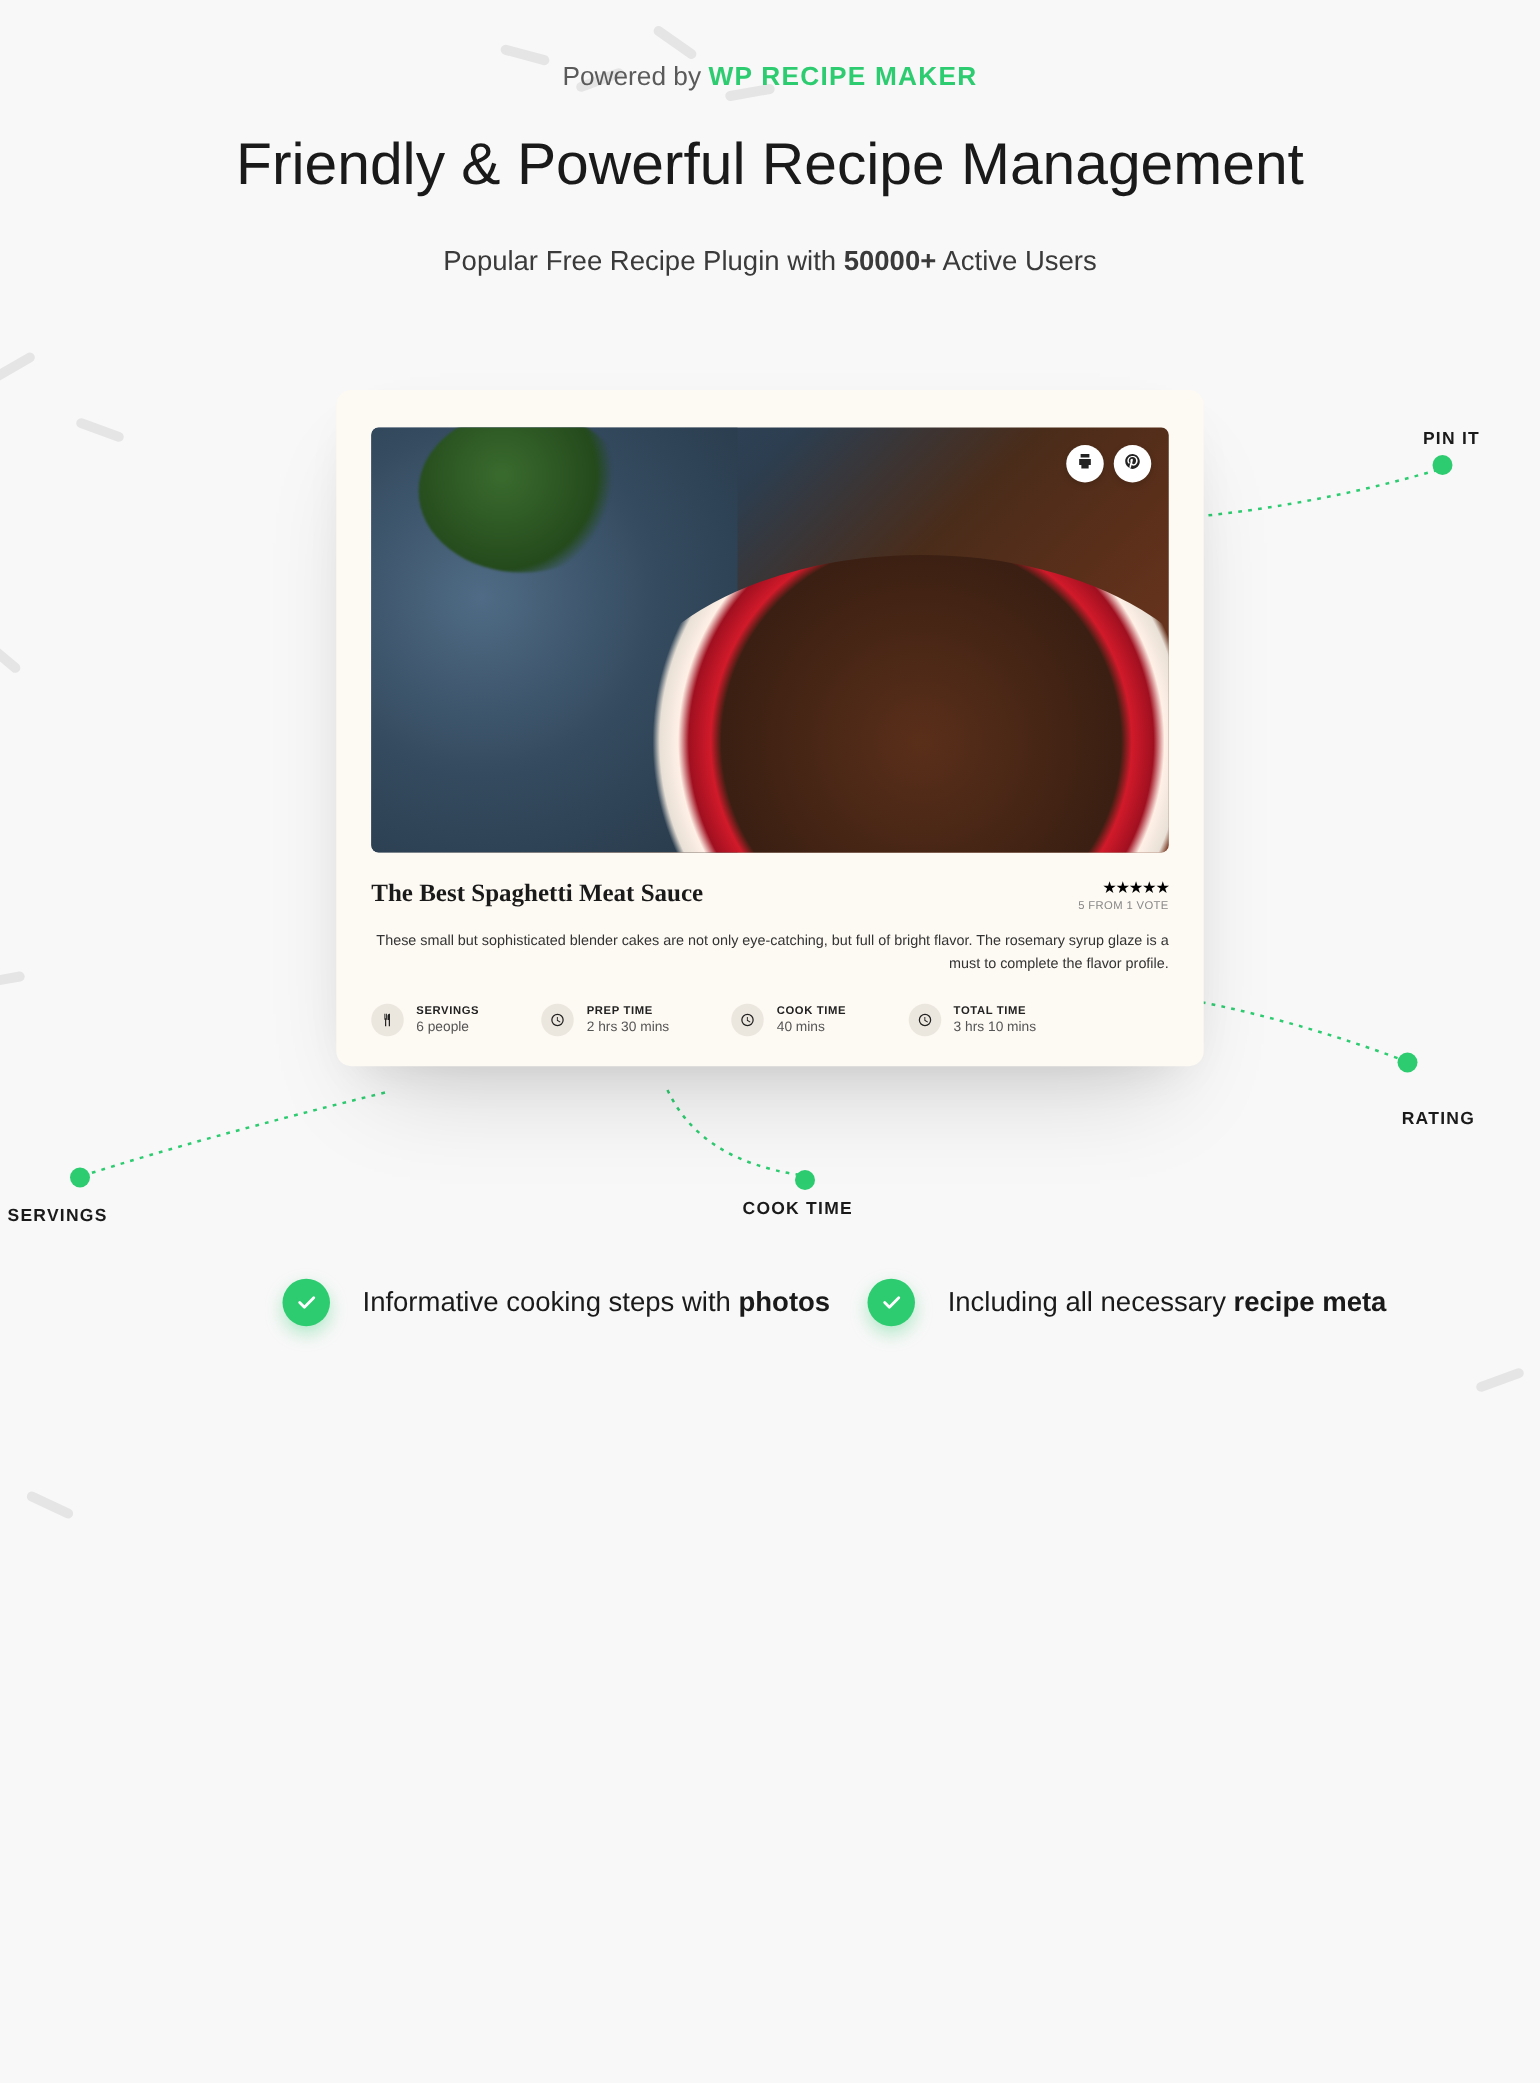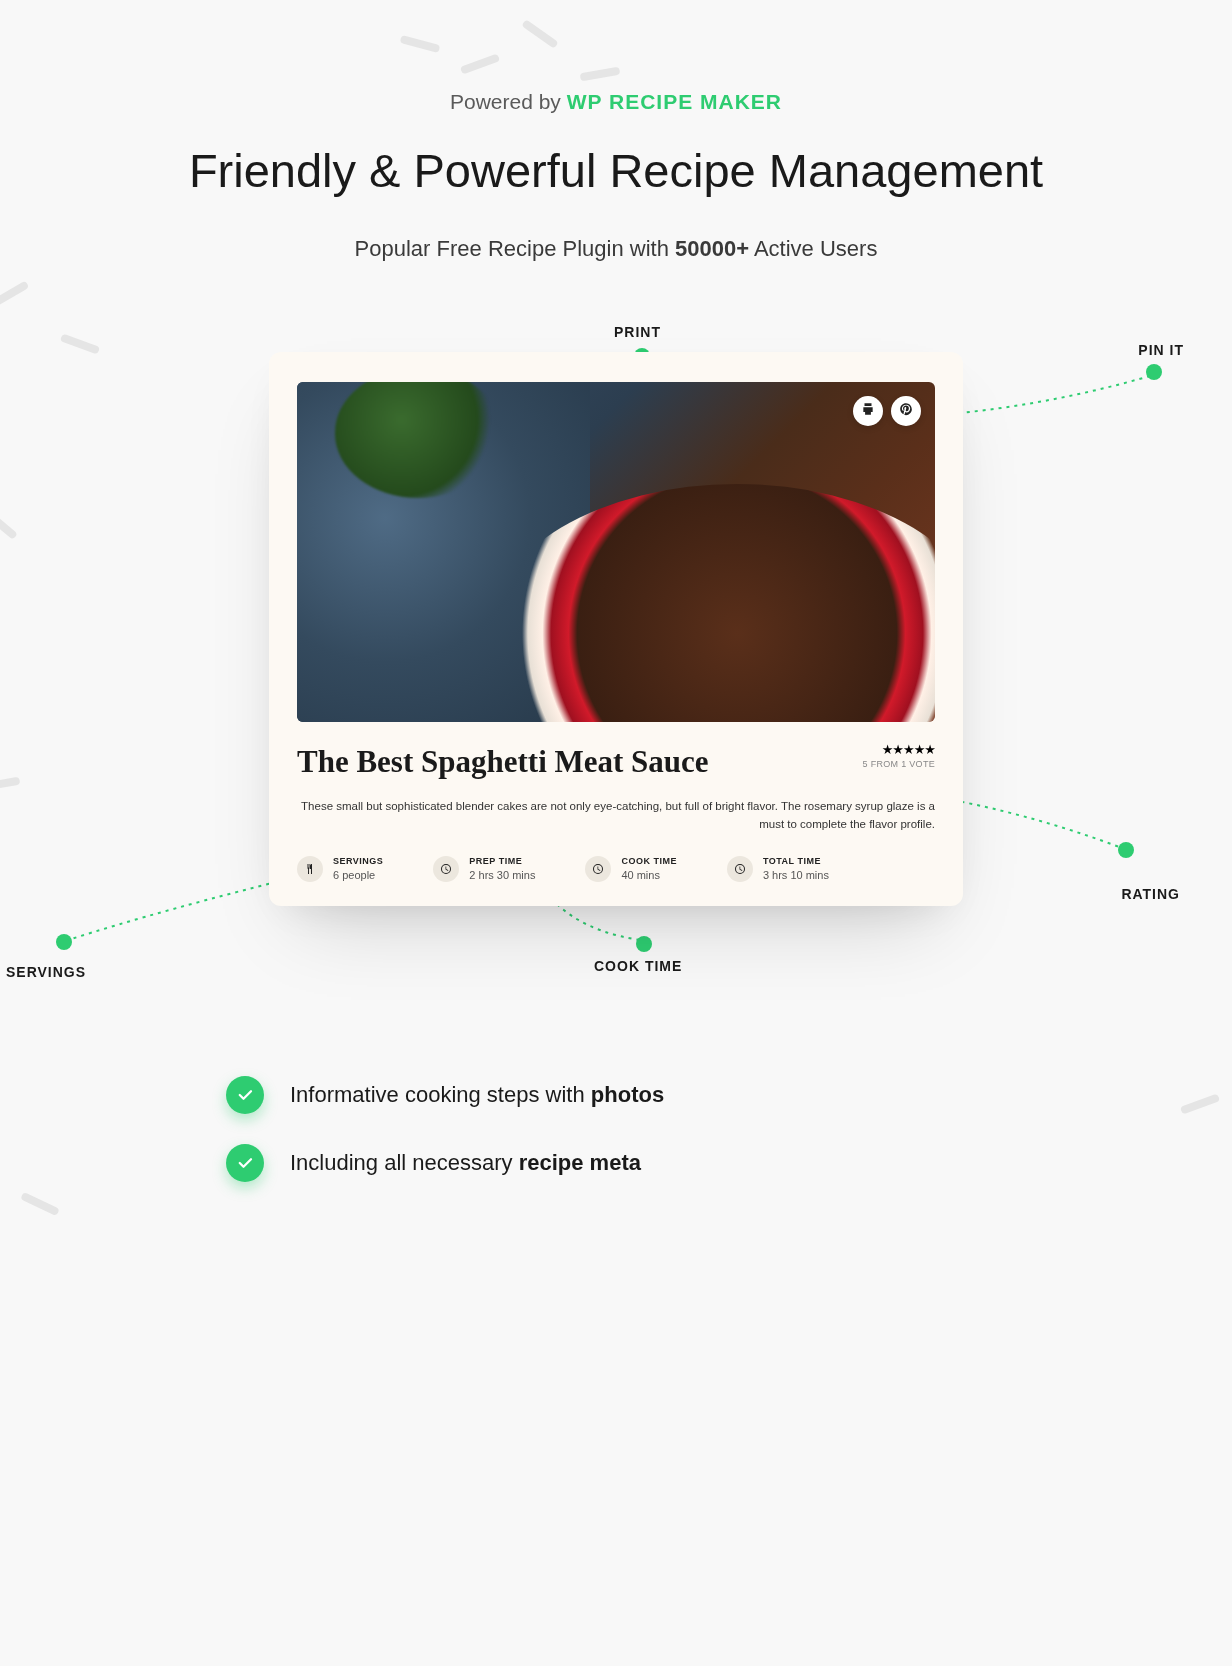--- a/index.html
+++ b/index.html
@@ -28,21 +28,21 @@
 .d2 { top: 340px; left: 60px; transform: rotate(20deg); }
 .d3 { top: 520px; left: -20px; transform: rotate(40deg); }
 .d4 { top: 780px; left: -20px; transform: rotate(-10deg); }
 .d5 { top: 1200px; left: 20px; transform: rotate(25deg); }
 .d6 { top: 1100px; left: 1180px; transform: rotate(-20deg); }
 .d7 { top: 40px; left: 400px; transform: rotate(15deg); width: 30px; }
 .d8 { top: 60px; left: 460px; transform: rotate(-20deg); width: 30px; }
 .d9 { top: 30px; left: 520px; transform: rotate(35deg); width: 30px; }
 .d10 { top: 70px; left: 580px; transform: rotate(-10deg); width: 30px; }
 
-.container { position: relative; padding-top: 90px; }
+.container { position: relative; padding-top: 50px; }
 .powered-by { text-align: center; font-size: 21px; color: #5a5a5a; margin-bottom: 30px; }
 .powered-by .brand { color: #2ecc71; font-weight: 700; letter-spacing: 1px; }
 .main-title {
   text-align: center;
   font-size: 47px;
   font-weight: 400;
   color: #1a1a1a;
   margin-bottom: 38px;
   line-height: 1.15;
 }
@@ -87,21 +87,21 @@
   width: 30px; height: 30px; border-radius: 50%; background: #fff;
   display: flex; align-items: center; justify-content: center;
   box-shadow: 0 2px 6px rgba(0,0,0,0.15);
   cursor: pointer;
 }
 .btn-circle svg { width: 14px; height: 14px; fill: #222; }
 
 .recipe-body { padding-top: 22px; position: relative; }
 .recipe-title {
   font-family: Georgia, "Times New Roman", serif;
-  font-size: 31px; font-weight: 700; color: #1a1a1a;
+  font-size: 20px; font-weight: 700; color: #1a1a1a;
   margin-bottom: 18px;
 }
 .rating-block { position: absolute; top: 20px; right: 0; text-align: right; }
 .stars { color: #000; font-size: 13px; letter-spacing: -1px; }
 .rating-text { font-size: 9px; color: #888; letter-spacing: 0.3px; margin-top: 2px; }
 .recipe-desc { font-size: 11.5px; color: #333; line-height: 1.55; margin-bottom: 22px; max-width: 100%; text-align: right; }
 
 .meta-row { display: flex; gap: 50px; }
 .meta-item { display: flex; align-items: flex-start; gap: 10px; }
 .meta-icon {
@@ -122,21 +122,21 @@
 .callout.rating { top: 886px; right: 52px; }
 .dot.rating-d { top: 842px; right: 98px; }
 .callout.cooktime { top: 958px; left: 594px; }
 .dot.cooktime-d { top: 936px; left: 636px; }
 .callout.servings { top: 964px; left: 6px; }
 .dot.servings-d { top: 934px; left: 56px; }
 
 .dotted-path { position: absolute; pointer-events: none; }
 
 
-.features { margin-top: 170px; display: flex; flex-direction: column; align-items: flex-start; gap: 30px; padding-left: 226px; }
+.features { margin-top: 170px; display: flex; flex-direction: row; align-items: flex-start; gap: 30px; padding-left: 226px; }
 .feature-row { display: flex; align-items: center; gap: 26px; }
 .check-badge {
   width: 38px; height: 38px; border-radius: 50%; background: #2ecc71;
   display: flex; align-items: center; justify-content: center;
   box-shadow: 0 6px 14px rgba(46,204,113,0.35);
 }
 .check-badge svg { width: 18px; height: 18px; stroke: #fff; stroke-width: 3; fill: none; stroke-linecap: round; stroke-linejoin: round; }
 .feature-text { font-size: 22px; color: #1a1a1a; }
 .feature-text b { font-weight: 700; }
 </style>

